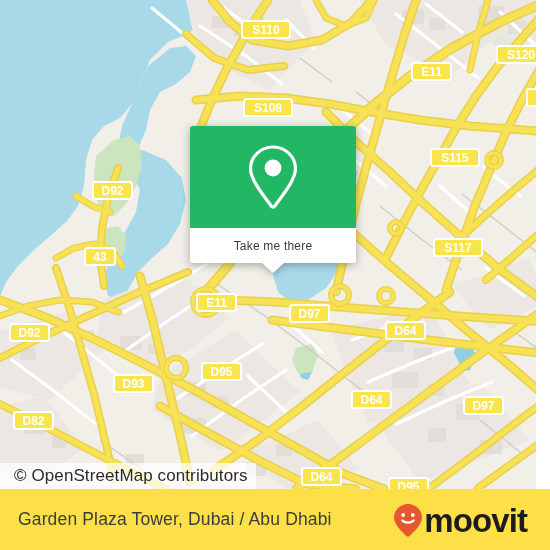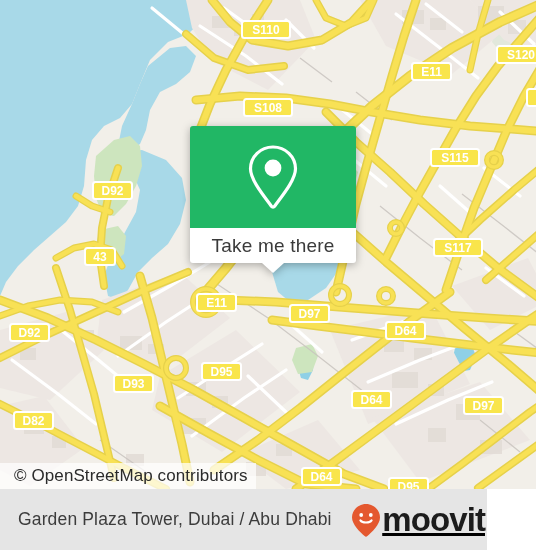--- a/index.html
+++ b/index.html
@@ -29,38 +29,38 @@
     filter:drop-shadow(0 2px 4px rgba(0,0,0,0.30));
   }
   #callout-top{
     height:102px;border-radius:3px 3px 0 0;
     display:flex;align-items:center;justify-content:center;
   }
   #callout-bottom{
     height:35px;background:#fff;border-radius:0 0 3px 3px;
     display:flex;align-items:center;justify-content:center;
   }
-  #callout-label{font-size:19px;color:#3a3a3a;letter-spacing:0.2px;}
+  #callout-label{font-size:12px;color:#3a3a3a;letter-spacing:0.2px;}
   #callout-tail{
     position:absolute;left:50%;transform:translateX(-50%);
     top:137px;width:0;height:0;
     border-left:11px solid transparent;border-right:11px solid transparent;
     border-top:10px solid #fff;
   }
 
   
   #footer{
-    position:absolute;left:0;top:489px;width:487px;height:61px;
-    background:#e5e5e5;display:flex;align-items:center;overflow:hidden;
+    position:absolute;left:0;top:489px;width:550px;height:61px;
+    background:#fde047;display:flex;align-items:center;overflow:hidden;
   }
   #footer-title{
     position:relative;margin-left:18px;font-size:17.5px;color:#3c3c3c;
     letter-spacing:0.15px;white-space:nowrap;
   }
-  #brand{position:absolute;right:2px;top:50%;transform:translateY(-50%);display:flex;align-items:flex-start;text-decoration:underline;}
+  #brand{position:absolute;right:23px;top:50%;transform:translateY(-50%);display:flex;align-items:flex-end;}
   #brand-word{font-size:33px;font-weight:bold;color:#1c1c1c;letter-spacing:-0.9px;line-height:1;margin-left:1px;}
 </style>
 </head>
 <body>
 
 <div id="app">
 
   <div id="map-area">
 
     <svg id="map-svg" width="550" height="489" viewBox="0 0 550 489">

